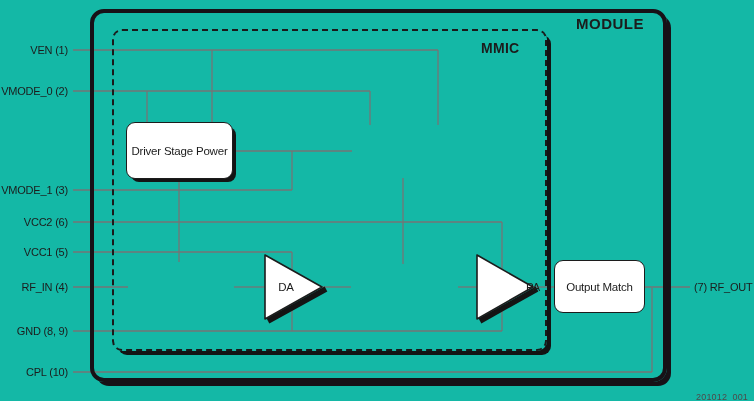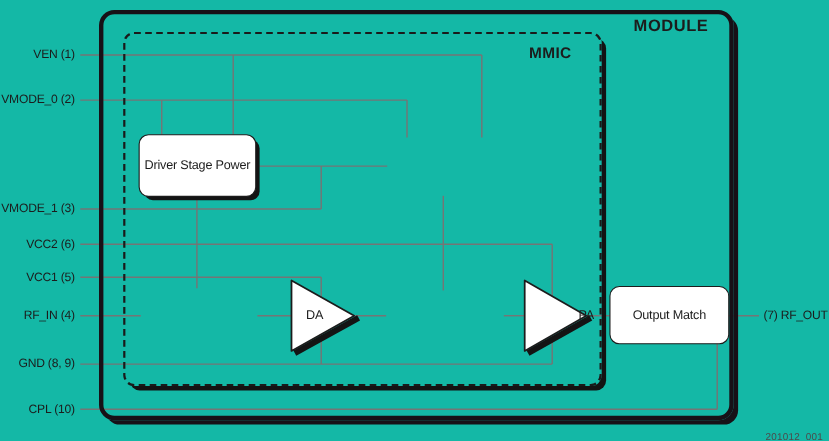--- a/index.html
+++ b/index.html
@@ -23,21 +23,21 @@
     box-sizing:border-box;background:#ffffff;border:1.6px solid #1c1c1c;
     border-radius:9px;box-shadow:4px 4px 0 -1px #141414;
     font-size:11.5px;letter-spacing:-0.2px;text-align:center;z-index:4;
     white-space:nowrap;
   }
   .block.no-shadow{box-shadow:none;border-width:1.3px;}
   .b-driver{left:126px;top:122px;width:107px;height:57px;}
   .b-power{left:352px;top:123px;width:108px;height:56px;}
   .b-input{left:127px;top:261px;width:107px;height:53px;}
   .b-inter{left:350px;top:263px;width:108px;height:50px;}
-  .b-output{left:554px;top:260px;width:109px;height:53px;}
+  .b-output{left:554px;top:260px;width:91px;height:53px;}
   .amp-label{
     position:absolute;z-index:4;font-size:11.5px;letter-spacing:-0.2px;
     width:38px;text-align:center;height:14px;line-height:14px;
   }
   .amp-da{left:267px;top:280px;}
   .amp-pa{left:479px;top:280px;margin-left:35px;}
   .pin-label{
     position:absolute;right:686px;height:16px;line-height:16px;
     font-size:11px;letter-spacing:-0.2px;white-space:nowrap;z-index:5;
   }

